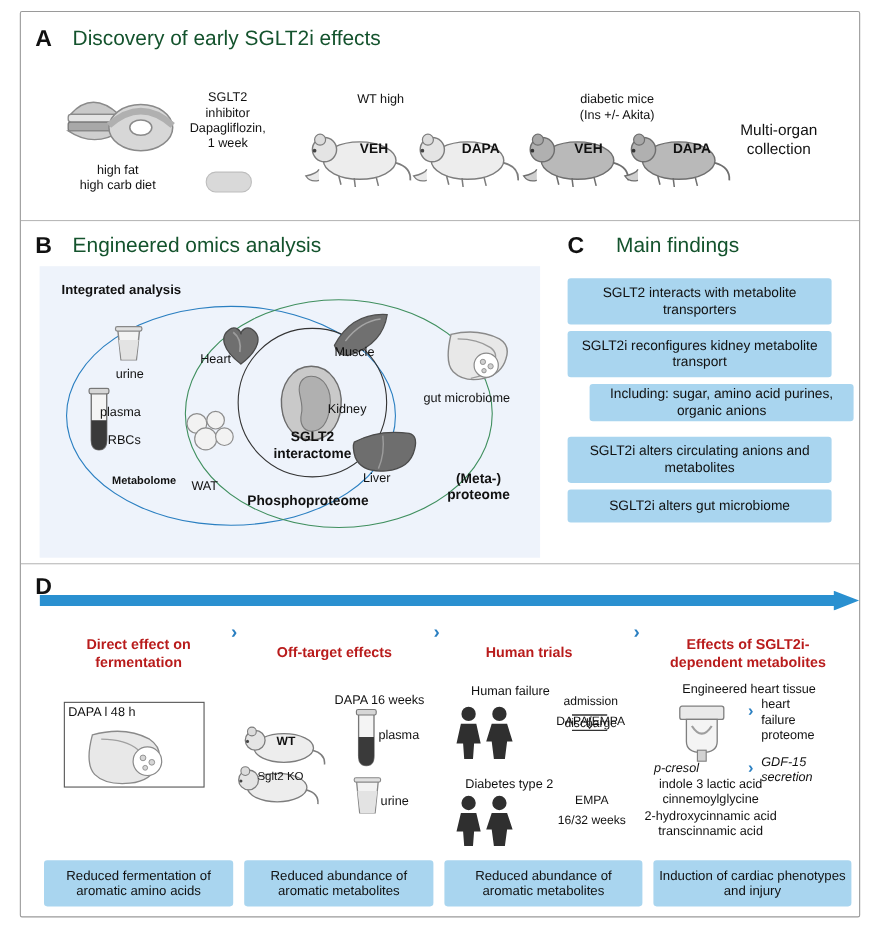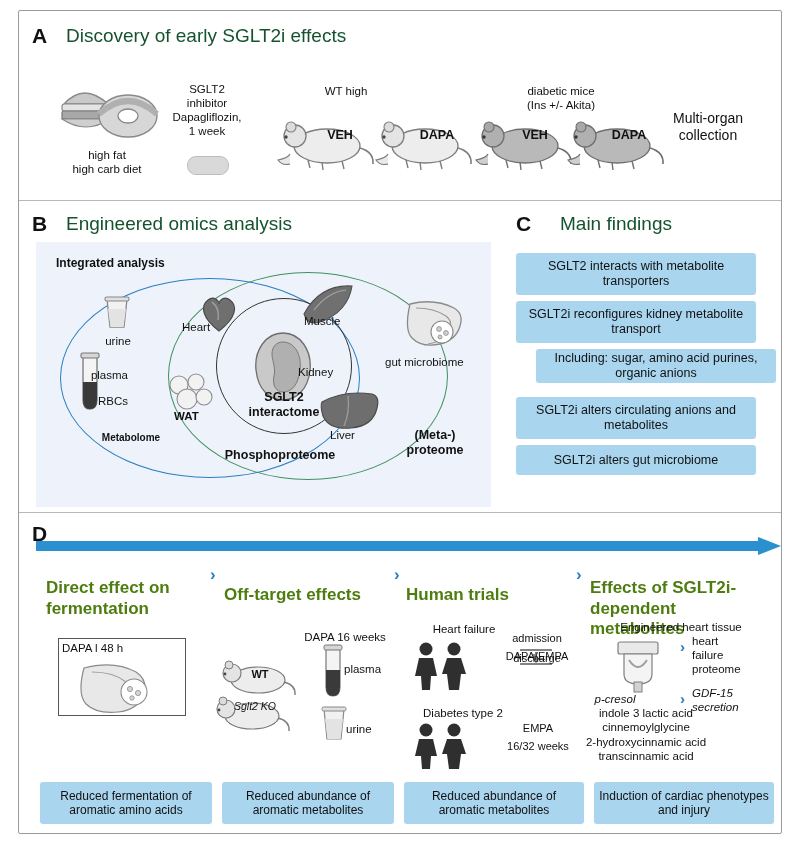--- a/index.html
+++ b/index.html
@@ -64,23 +64,24 @@
     display: flex;
     align-items: center;
     justify-content: center;
     text-align: center;
     line-height: 1.2;
     padding: 2px 4px;
     box-sizing: border-box;
   }
   .blue-head {
     position: absolute;
-    color: #4d7c0f;
+    color: #b91c1c;
     font-weight: bold;
-    font-size: 17px;
+    font-size: 13px;
+    text-align: center;
     line-height: 1.22;
   }
   .panelB-bg {
     position: absolute;
     left: 36px;
     top: 242px;
     width: 455px;
     height: 265px;
     background: #eef3fb;
   }
@@ -274,21 +275,21 @@
   <div class="lbl b" style="left:224px; top:390px; width:120px; font-size:12.5px;">SGLT2<br>interactome</div>
 
   <div class="tube" style="left:166px; top:372px;">
     <svg width="50" height="44" viewBox="0 0 50 44">
       <circle cx="13" cy="13" r="9" fill="#f2f2f2" stroke="#8d8d8d" stroke-width="1.1"></circle>
       <circle cx="30" cy="10" r="8" fill="#f2f2f2" stroke="#8d8d8d" stroke-width="1.1"></circle>
       <circle cx="21" cy="27" r="10" fill="#f2f2f2" stroke="#8d8d8d" stroke-width="1.1"></circle>
       <circle cx="38" cy="25" r="8" fill="#f2f2f2" stroke="#8d8d8d" stroke-width="1.1"></circle>
     </svg>
   </div>
-  <div class="organ-label" style="left:174px; top:410px;font-weight:bold;">WAT</div>
+  <div class="organ-label" style="left:174px; top:436px;">WAT</div>
 
   <div class="tube" style="left:318px; top:388px;">
     <svg width="62" height="44" viewBox="0 0 62 44">
       <path d="M4 14 q22 -12 50 -8 q8 2 5 14 q-4 18 -26 20 q-22 2 -28 -12 q-3 -10 -1 -14 z" fill="#6e6e6e" stroke="#4b4b4b" stroke-width="1.2"></path>
       <path d="M30 8 q2 16 -4 30" fill="none" stroke="#9c9c9c" stroke-width="1.3"></path>
     </svg>
   </div>
   <div class="organ-label" style="left:330px; top:429px;">Liver</div>
 
   <div class="lbl b" style="left:200px; top:448px; width:160px; font-size:12.5px;">Phosphoproteome</div>
@@ -360,41 +361,41 @@
   <div class="lbl b" style="left:238px; top:668px; width:44px; font-size:11px;">WT</div>
   <div class="mouse-shape" style="left:206px; top:688px;">
     <svg width="86" height="46" viewBox="0 0 86 46">
       <ellipse cx="46" cy="28" rx="27" ry="13" fill="#ededed" stroke="#7d7d7d" stroke-width="1.2"></ellipse>
       <circle cx="20" cy="21" r="9" fill="#e4e4e4" stroke="#7d7d7d" stroke-width="1.2"></circle>
       <circle cx="17" cy="13" r="4" fill="#dcdcdc" stroke="#7d7d7d" stroke-width="1"></circle>
       <circle cx="13" cy="22" r="1.4" fill="#444"></circle>
       <path d="M72 30 q12 3 11 13" fill="none" stroke="#7d7d7d" stroke-width="1.4"></path>
     </svg>
   </div>
-  <div class="lbl" style="left:222px; top:700px; width:66px; font-size:10.5px; font-style:italic;">Sglt2 KO</div>
+  <div class="lbl" style="left:222px; top:700px; width:66px; font-size:10.5px; ">Sglt2 KO</div>
 
   <div class="tube" style="left:320px; top:644px;">
     <svg width="26" height="56" viewBox="0 0 26 56">
       <path d="M6 3 h14 v40 q0 9 -7 9 q-7 0 -7 -9 z" fill="#f4f4f4" stroke="#777" stroke-width="1.2"></path>
       <path d="M6 26 h14 v17 q0 9 -7 9 q-7 0 -7 -9 z" fill="#3a3a3a"></path>
       <rect x="4" y="1" width="18" height="5" rx="1.6" fill="#d6d6d6" stroke="#777" stroke-width="1"></rect>
     </svg>
   </div>
   <div class="lbl" style="left:344px; top:662px; width:60px; text-align:left;">plasma</div>
 
   <div class="tube" style="left:318px; top:705px;">
     <svg width="32" height="40" viewBox="0 0 32 40">
       <path d="M6 4 h20 l-3 30 h-14 z" fill="#f2f2f2" stroke="#888" stroke-width="1.2"></path>
       <path d="M7 14 h18 l-2.5 20 h-13 z" fill="#e3e3e3"></path>
       <rect x="4" y="2" width="24" height="4" rx="1.6" fill="#e0e0e0" stroke="#888" stroke-width="1"></rect>
     </svg>
   </div>
   <div class="lbl" style="left:346px; top:722px; width:60px; text-align:left;">urine</div>
 
-  <div class="lbl" style="left:404px; top:622px; width:120px;">Heart failure</div>
+  <div class="lbl" style="left:404px; top:622px; width:120px;">Human failure</div>
   <div class="tube" style="left:408px; top:640px;">
     <svg width="72" height="52" viewBox="0 0 72 52">
       <circle cx="18" cy="9" r="6.5" fill="#2f2f2f"></circle>
       <path d="M11 18 h14 l4 18 h-6 l-1 14 h-8 l-1 -14 h-6 z" fill="#2f2f2f"></path>
       <circle cx="46" cy="9" r="6.5" fill="#2f2f2f"></circle>
       <path d="M39 18 h14 l5 16 h-5 l-2 16 h-10 l-2 -16 h-5 z" fill="#2f2f2f"></path>
     </svg>
   </div>
   <div class="small-note" style="left:494px; top:632px; width:86px;">admission</div>
   <div class="small-note" style="left:488px; top:650px; width:98px; font-weight:normal;">DAPA/EMPA</div>

